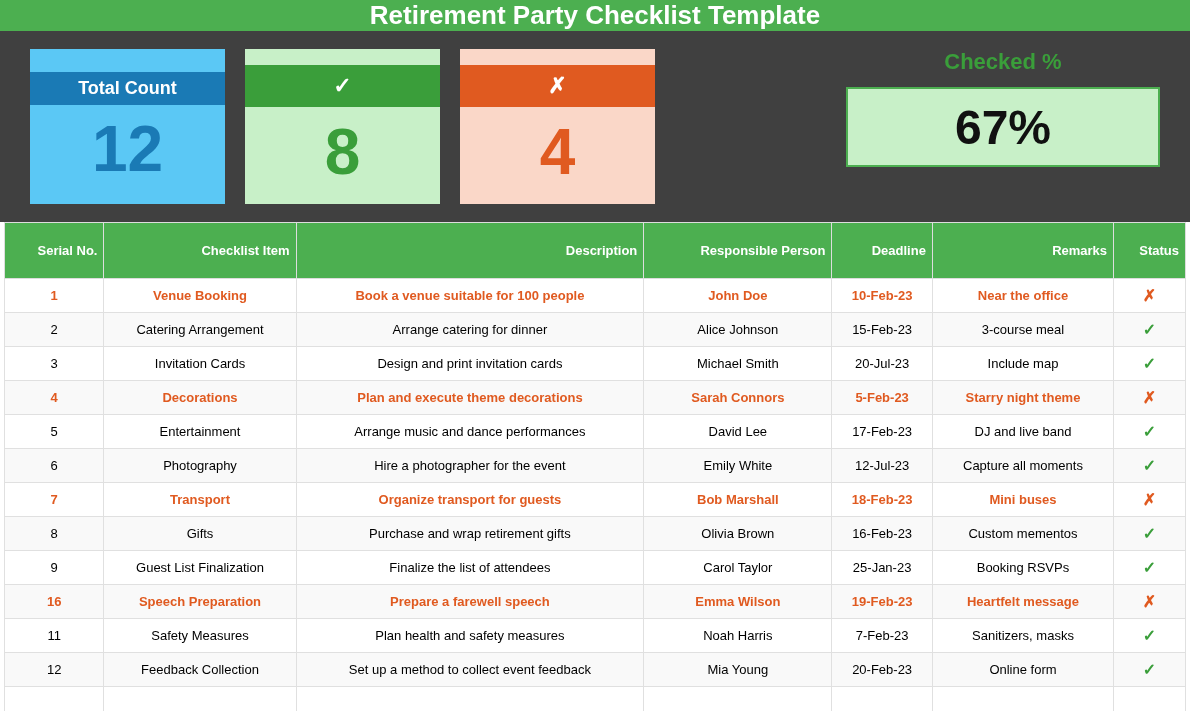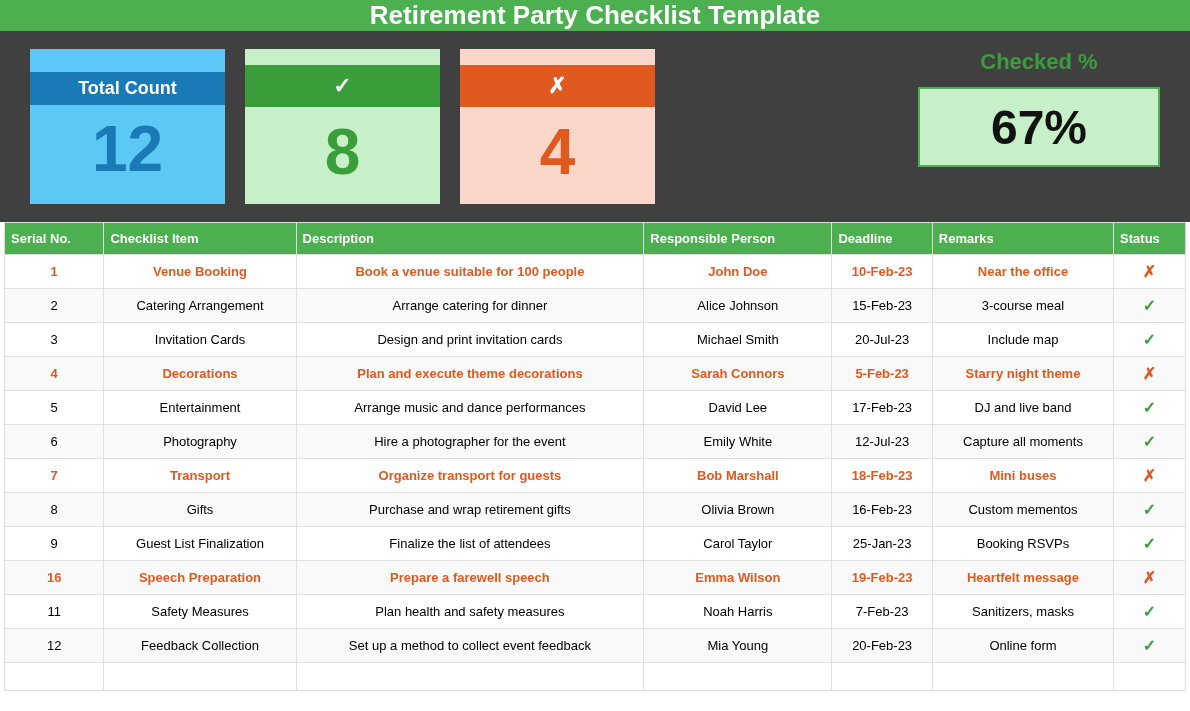--- a/index.html
+++ b/index.html
@@ -107,21 +107,21 @@
       align-items: center;
     }
     .stat-pct-label {
       color: #3a9e3a;
       font-size: 22px;
       font-weight: bold;
       margin-bottom: 12px;
     }
     .stat-pct-value-box {
       background: #c8f0c8;
-      width: 242px;
+      width: 314px;
       height: 80px;
       display: flex;
       align-items: center;
       justify-content: center;
       border: 2px solid #4CAF50;
     }
     .stat-pct-value {
       font-size: 48px;
       font-weight: bold;
       color: #111;
@@ -137,22 +137,22 @@
       border-collapse: collapse;
       font-size: 13px;
     }
 
     thead tr {
       background: #4CAF50;
       color: white;
     }
 
     thead th {
-      padding: 8px 6px;
-      text-align: left;
+      padding: 20px 6px;
+      text-align: right;
       font-weight: bold;
       border: 1px solid #ddd;
     }
 
     tbody tr {
       border-bottom: 1px solid #ddd;
     }
 
     tbody tr:nth-child(even) {
       background: #f9f9f9;

